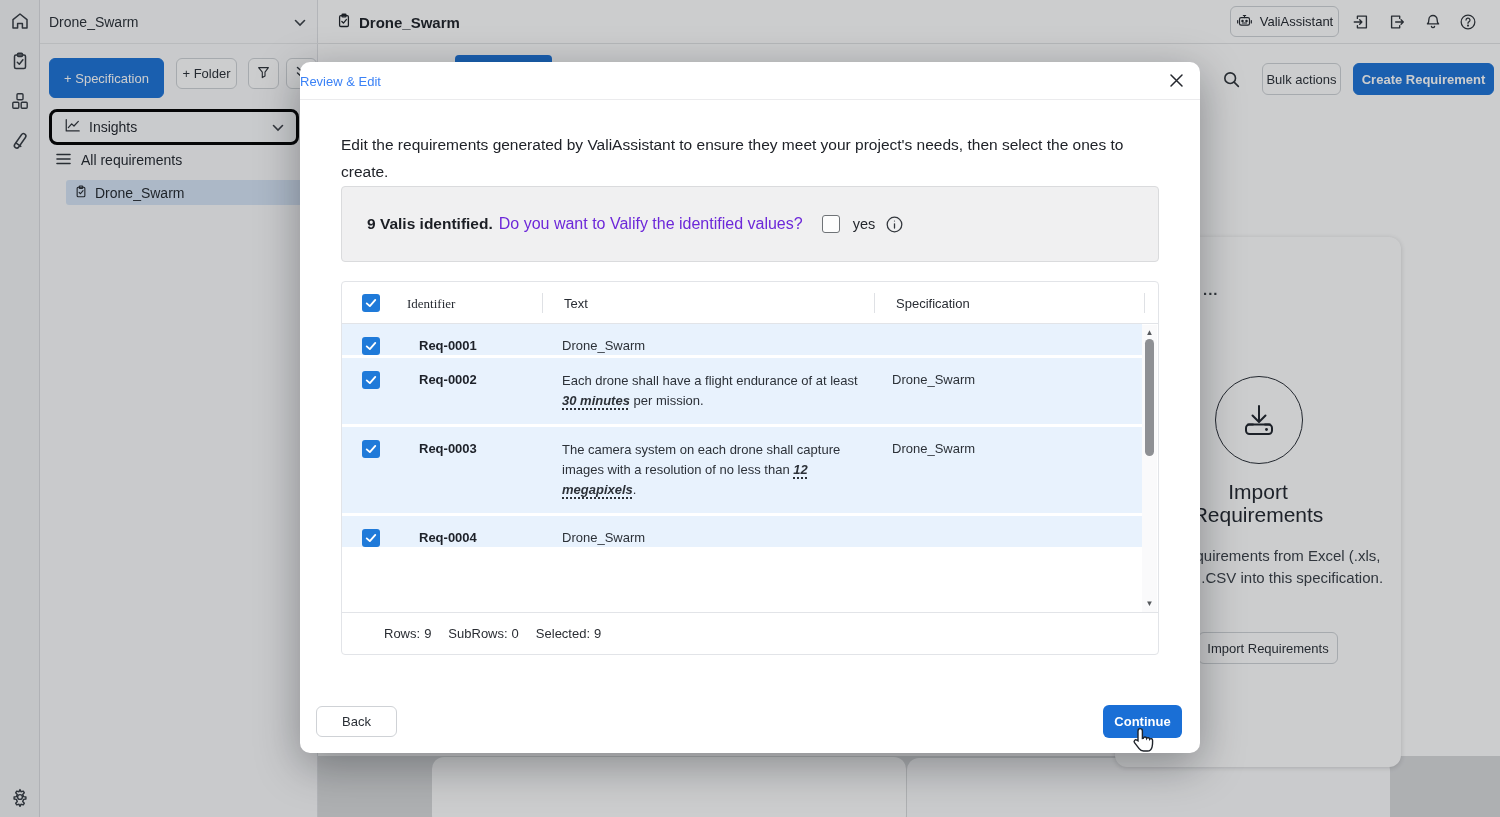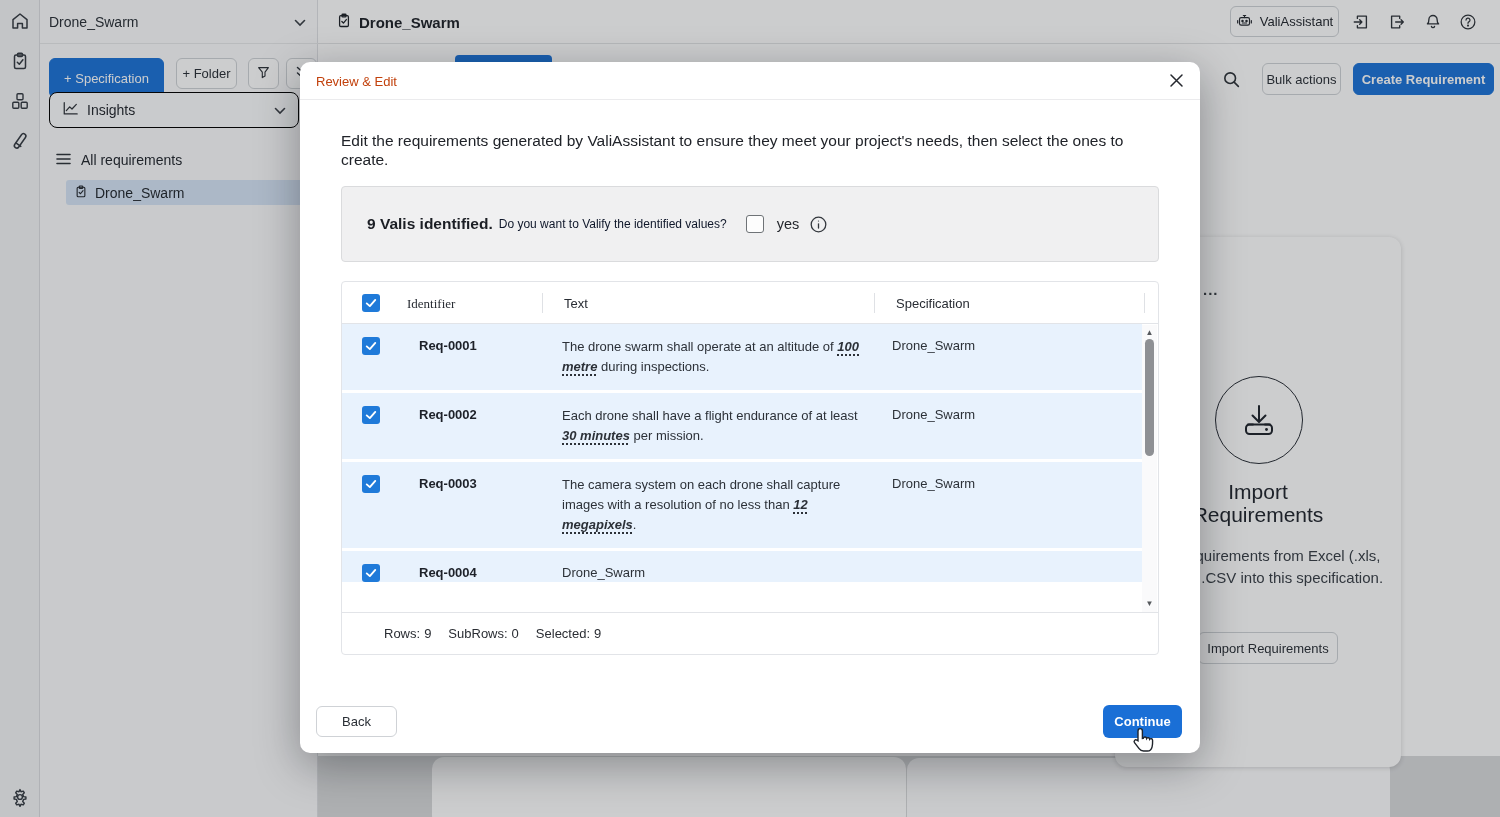--- a/index.html
+++ b/index.html
@@ -17,21 +17,21 @@
   .panel { position:absolute; left:40px; top:0; width:278px; height:817px; background:#fbfcfd; border-right:1px solid #dfe1e4; z-index:1; }
   .panel-top { position:absolute; left:0; top:0; width:278px; height:44px; border-bottom:1px solid #e7e8ea; display:flex; align-items:center; padding:0 12px 0 9px; }
   .panel-top .ptitle { font-size:14px; color:#2a2f36; }
   .panel-top .chev { margin-left:auto; }
   .btn { display:flex; align-items:center; justify-content:center; border-radius:6px; font-size:13px; border:1px solid #cfd2d6; background:#fff; color:#2a2f36; }
   .btn-blue { background:#1b72d8; border-color:#1b72d8; color:#fff; }
   .p-spec { position:absolute; left:9px; top:58px; width:115px; height:40px; }
   .p-folder { position:absolute; left:136px; top:58px; width:61px; height:31px; }
   .p-funnel { position:absolute; left:208px; top:58px; width:31px; height:31px; }
   .p-chevs { position:absolute; left:246px; top:58px; width:31px; height:31px; }
-  .insights { position:absolute; left:9px; top:92px; width:250px; height:36px; border:1px solid #000000; border-radius:8px; display:flex; align-items:center; padding:0 12px; gap:8px; background:#fcfdfe; }
+  .insights { position:absolute; left:9px; top:109px; width:250px; height:36px; border:3px solid #000000; border-radius:8px; display:flex; align-items:center; padding:0 12px; gap:8px; background:#fcfdfe; }
   .insights .lbl { font-size:14px; color:#23272e; }
   .insights .chev { margin-left:auto; }
   .allreq { position:absolute; left:16px; top:152px; display:flex; align-items:center; gap:10px; font-size:14px; color:#23272e; }
   .treesel { position:absolute; left:26px; top:180px; width:252px; height:25px; background:#d7e5f6; border-radius:3px; display:flex; align-items:center; gap:7px; padding:0 8px; font-size:14px; color:#1f242b; }
 
   
   .main { position:absolute; left:318px; top:0; width:1182px; height:817px; background:#ffffff; z-index:1; }
   .topbar { position:absolute; left:0; top:0; width:1182px; height:44px; background:#fff; border-bottom:1px solid #e3e4e6; }
   .tb-title { position:absolute; left:18px; top:12px; display:flex; align-items:center; gap:7px; font-size:15px; font-weight:700; color:#1d2127; }
   .assistant { position:absolute; left:912px; top:6px; width:109px; height:31px; display:flex; align-items:center; justify-content:center; gap:7px; border:1px solid #cfd2d6; border-radius:6px; background:#fff; font-size:13px; color:#23272e; }
@@ -51,26 +51,26 @@
   .icard .ttl { position:absolute; left:0; top:243px; width:100%; text-align:center; font-size:21px; line-height:23px; color:#20252d; }
   .icard .bod { position:absolute; left:10px; top:308px; width:266px; text-align:center; font-size:15px; line-height:22px; color:#383e46; }
   .icard .ibtn { position:absolute; left:83px; top:395px; width:140px; height:32px; }
 
   
   .overlay { position:absolute; left:0; top:0; width:1500px; height:817px; background:rgba(24,26,30,0.22); z-index:10; }
 
   
   .modal { position:absolute; left:300px; top:62px; width:900px; height:691px; background:#fff; border-radius:10px; z-index:20; box-shadow:0 12px 44px rgba(10,12,16,.35); }
   .m-head { position:absolute; left:0; top:0; width:100%; height:38px; border-bottom:1px solid #ebebed; }
-  .m-title { position:absolute; left:16px; top:12px; font-size:13px; color:#c2410c; }
+  .m-title { position:absolute; left:0; top:12px; font-size:13px; color:#3b82f6; }
   .m-close { position:absolute; right:10px; top:4px; width:28px; height:28px; display:flex; align-items:center; justify-content:center; color:#25282e; }
-  .m-desc { position:absolute; left:41px; top:69px; width:824px; font-size:15.5px; line-height:19px; color:#202329; }
+  .m-desc { position:absolute; left:41px; top:69px; width:824px; font-size:15.5px; line-height:27px; color:#202329; }
   .banner { position:absolute; left:41px; top:124px; width:818px; height:76px; background:#f0f0f1; border:1px solid #dadbdd; border-radius:4px; display:flex; align-items:center; padding-left:25px; }
   .banner .bb { font-size:15.5px; font-weight:700; color:#1b1e24; }
-  .banner .bq { font-size:12px; color:#0f172a; margin-left:6px; }
+  .banner .bq { font-size:16px; color:#6d28d9; margin-left:6px; }
   .banner .yes { font-size:14.5px; color:#24272d; margin-left:13px; }
   .cb { width:18px; height:18px; border-radius:3px; display:flex; align-items:center; justify-content:center; flex:0 0 auto; }
   .cb.on { background:#1f7ad9; }
   .cb.off { background:#fdfdfd; border:1.7px solid #6f7377; }
   .banner .cb { margin-left:19px; }
   .info-ic { margin-left:11px; color:#34383e; width:17px; height:17px; }
 
   
   .tbl { position:absolute; left:41px; top:219px; width:818px; height:374px; border:1px solid #e2e4e8; border-radius:4px; background:#fff; }
   .t-head { position:relative; height:42px; border-bottom:1px solid #e2e4e8; }
@@ -313,21 +313,20 @@
         <div class="rows" data-interactable="false">
             <div class="trow" data-interactable="true">
               <div class="c-check">
                 <span class="cb on" data-interactable="true">
                   <svg viewBox="0 0 18 18" width="14" height="14">
                     <polyline points="3.5,9.5 7.5,13 14.5,5" fill="none" stroke="#fff" stroke-width="2.4" stroke-linecap="round" stroke-linejoin="round"></polyline>
                   </svg>
                 </span>
               </div>
               <div class="c-id" data-interactable="false">Req-0001</div>
-              <div class="c-text" data-interactable="false"><span>The drone swarm shall operate at an altitude of </span><span class="em">100 metre</span><span> during inspections.</span></div>
               <div class="c-spec" data-interactable="false">Drone_Swarm</div>
             </div>
             <div class="trow" data-interactable="true">
               <div class="c-check">
                 <span class="cb on" data-interactable="true">
                   <svg viewBox="0 0 18 18" width="14" height="14">
                     <polyline points="3.5,9.5 7.5,13 14.5,5" fill="none" stroke="#fff" stroke-width="2.4" stroke-linecap="round" stroke-linejoin="round"></polyline>
                   </svg>
                 </span>
               </div>

